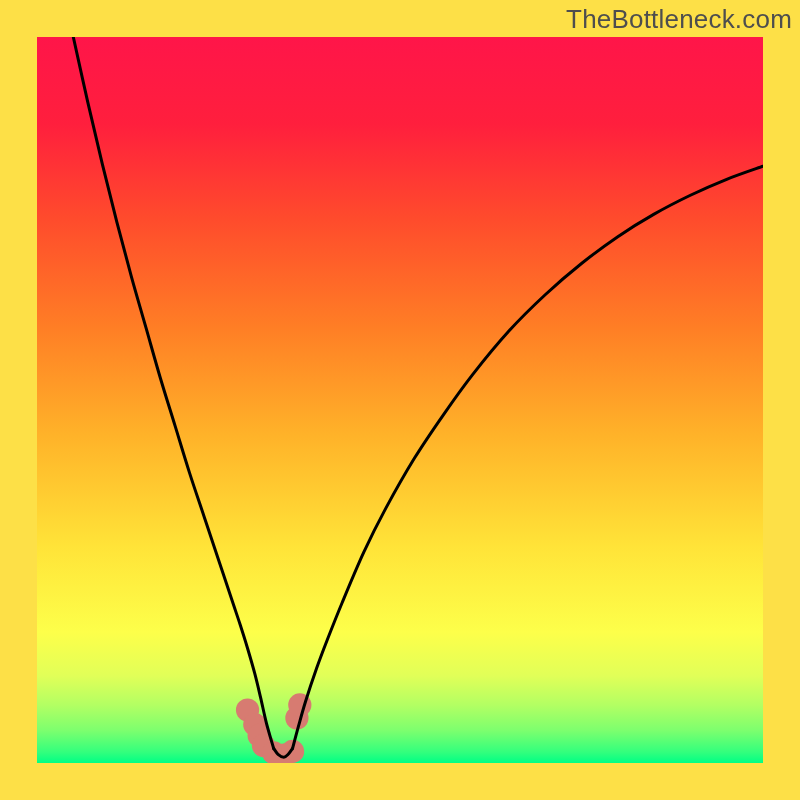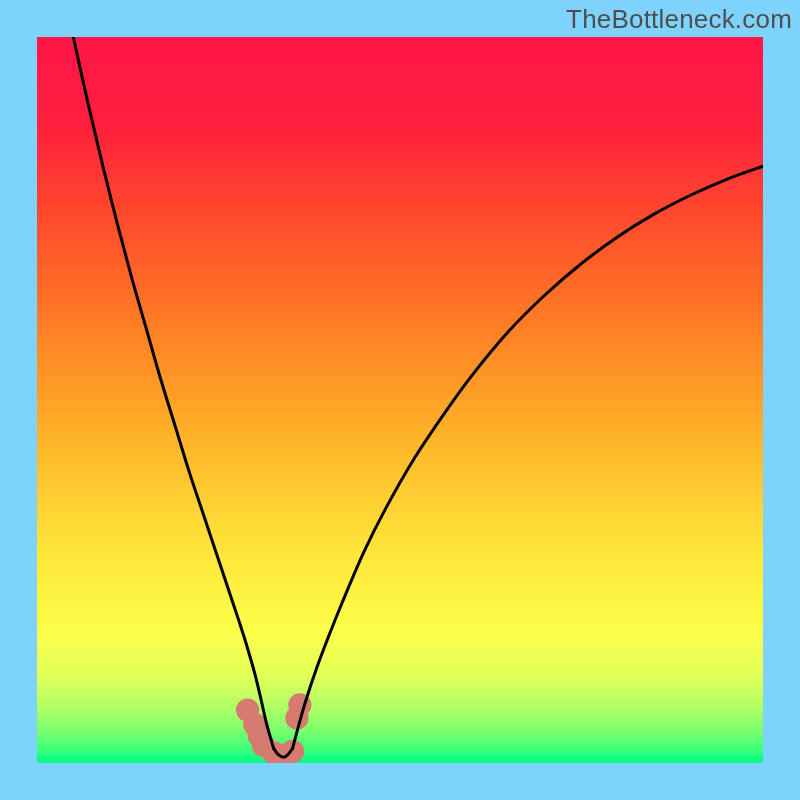--- a/index.html
+++ b/index.html
@@ -7,21 +7,21 @@
     padding: 0;
     width: 800px;
     height: 800px;
     background: #000000;
     overflow: hidden;
   }
   .outer {
     position: relative;
     width: 800px;
     height: 800px;
-    background: #7dd3fc;
+    background: #fde047;
   }
   .plot {
     position: absolute;
     left: 37px;
     top: 37px;
     width: 726px;
     height: 726px;
   }
   .watermark {
     position: absolute;

